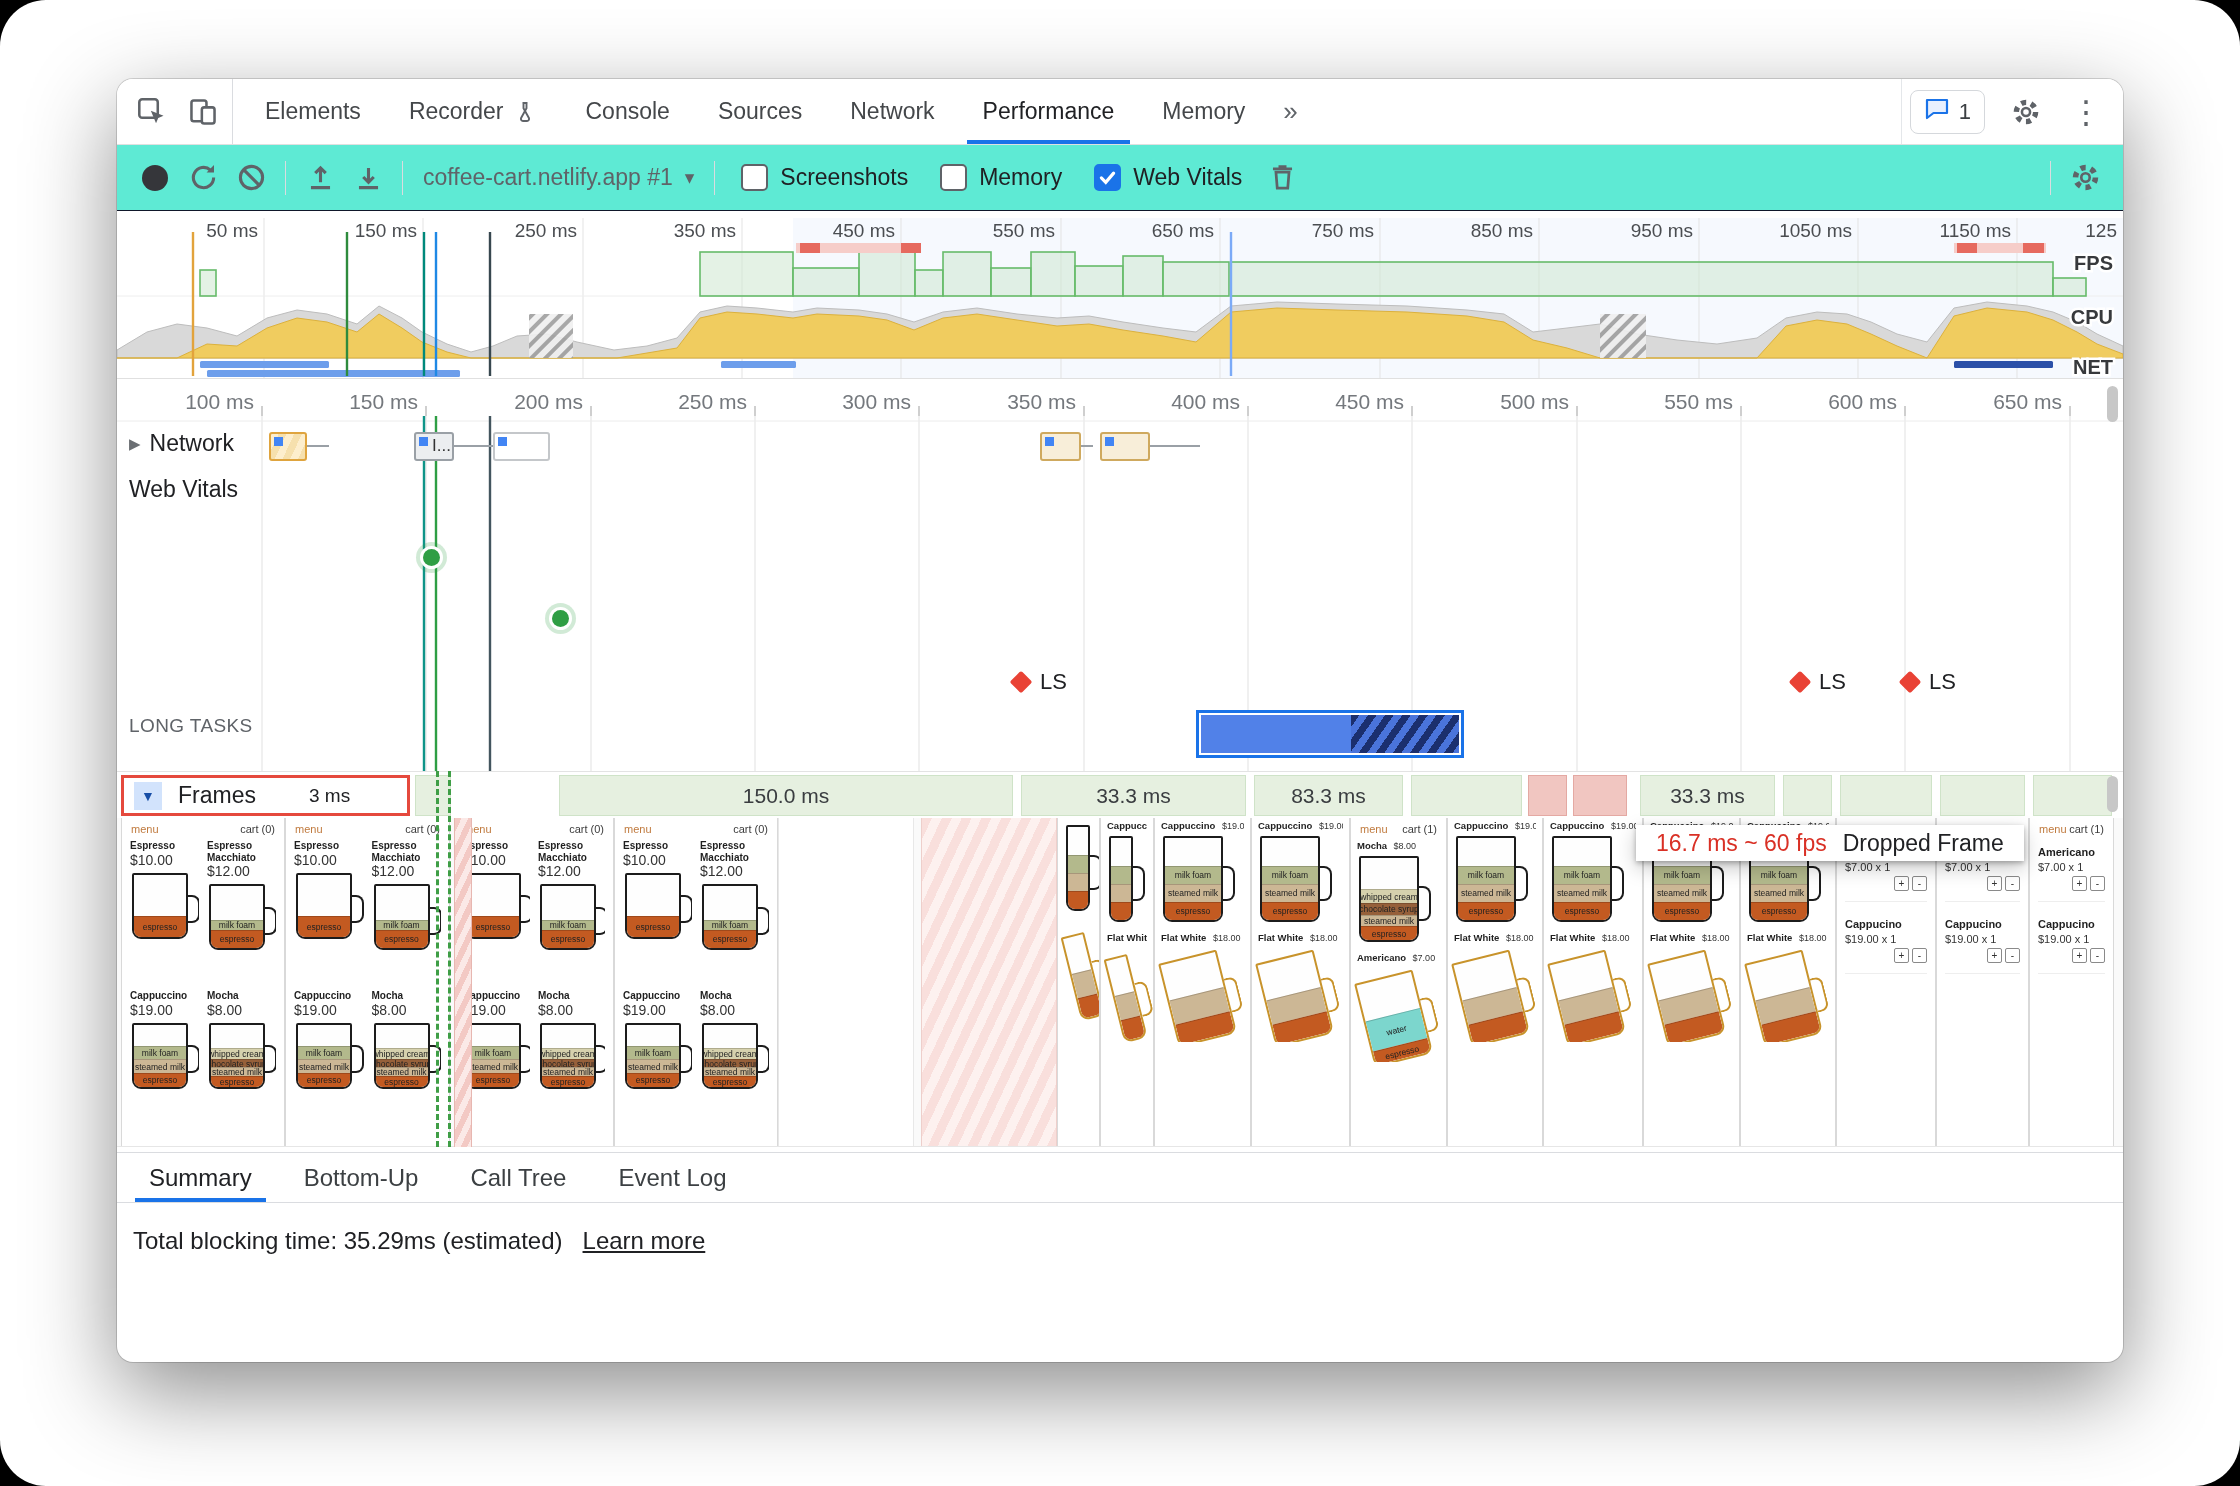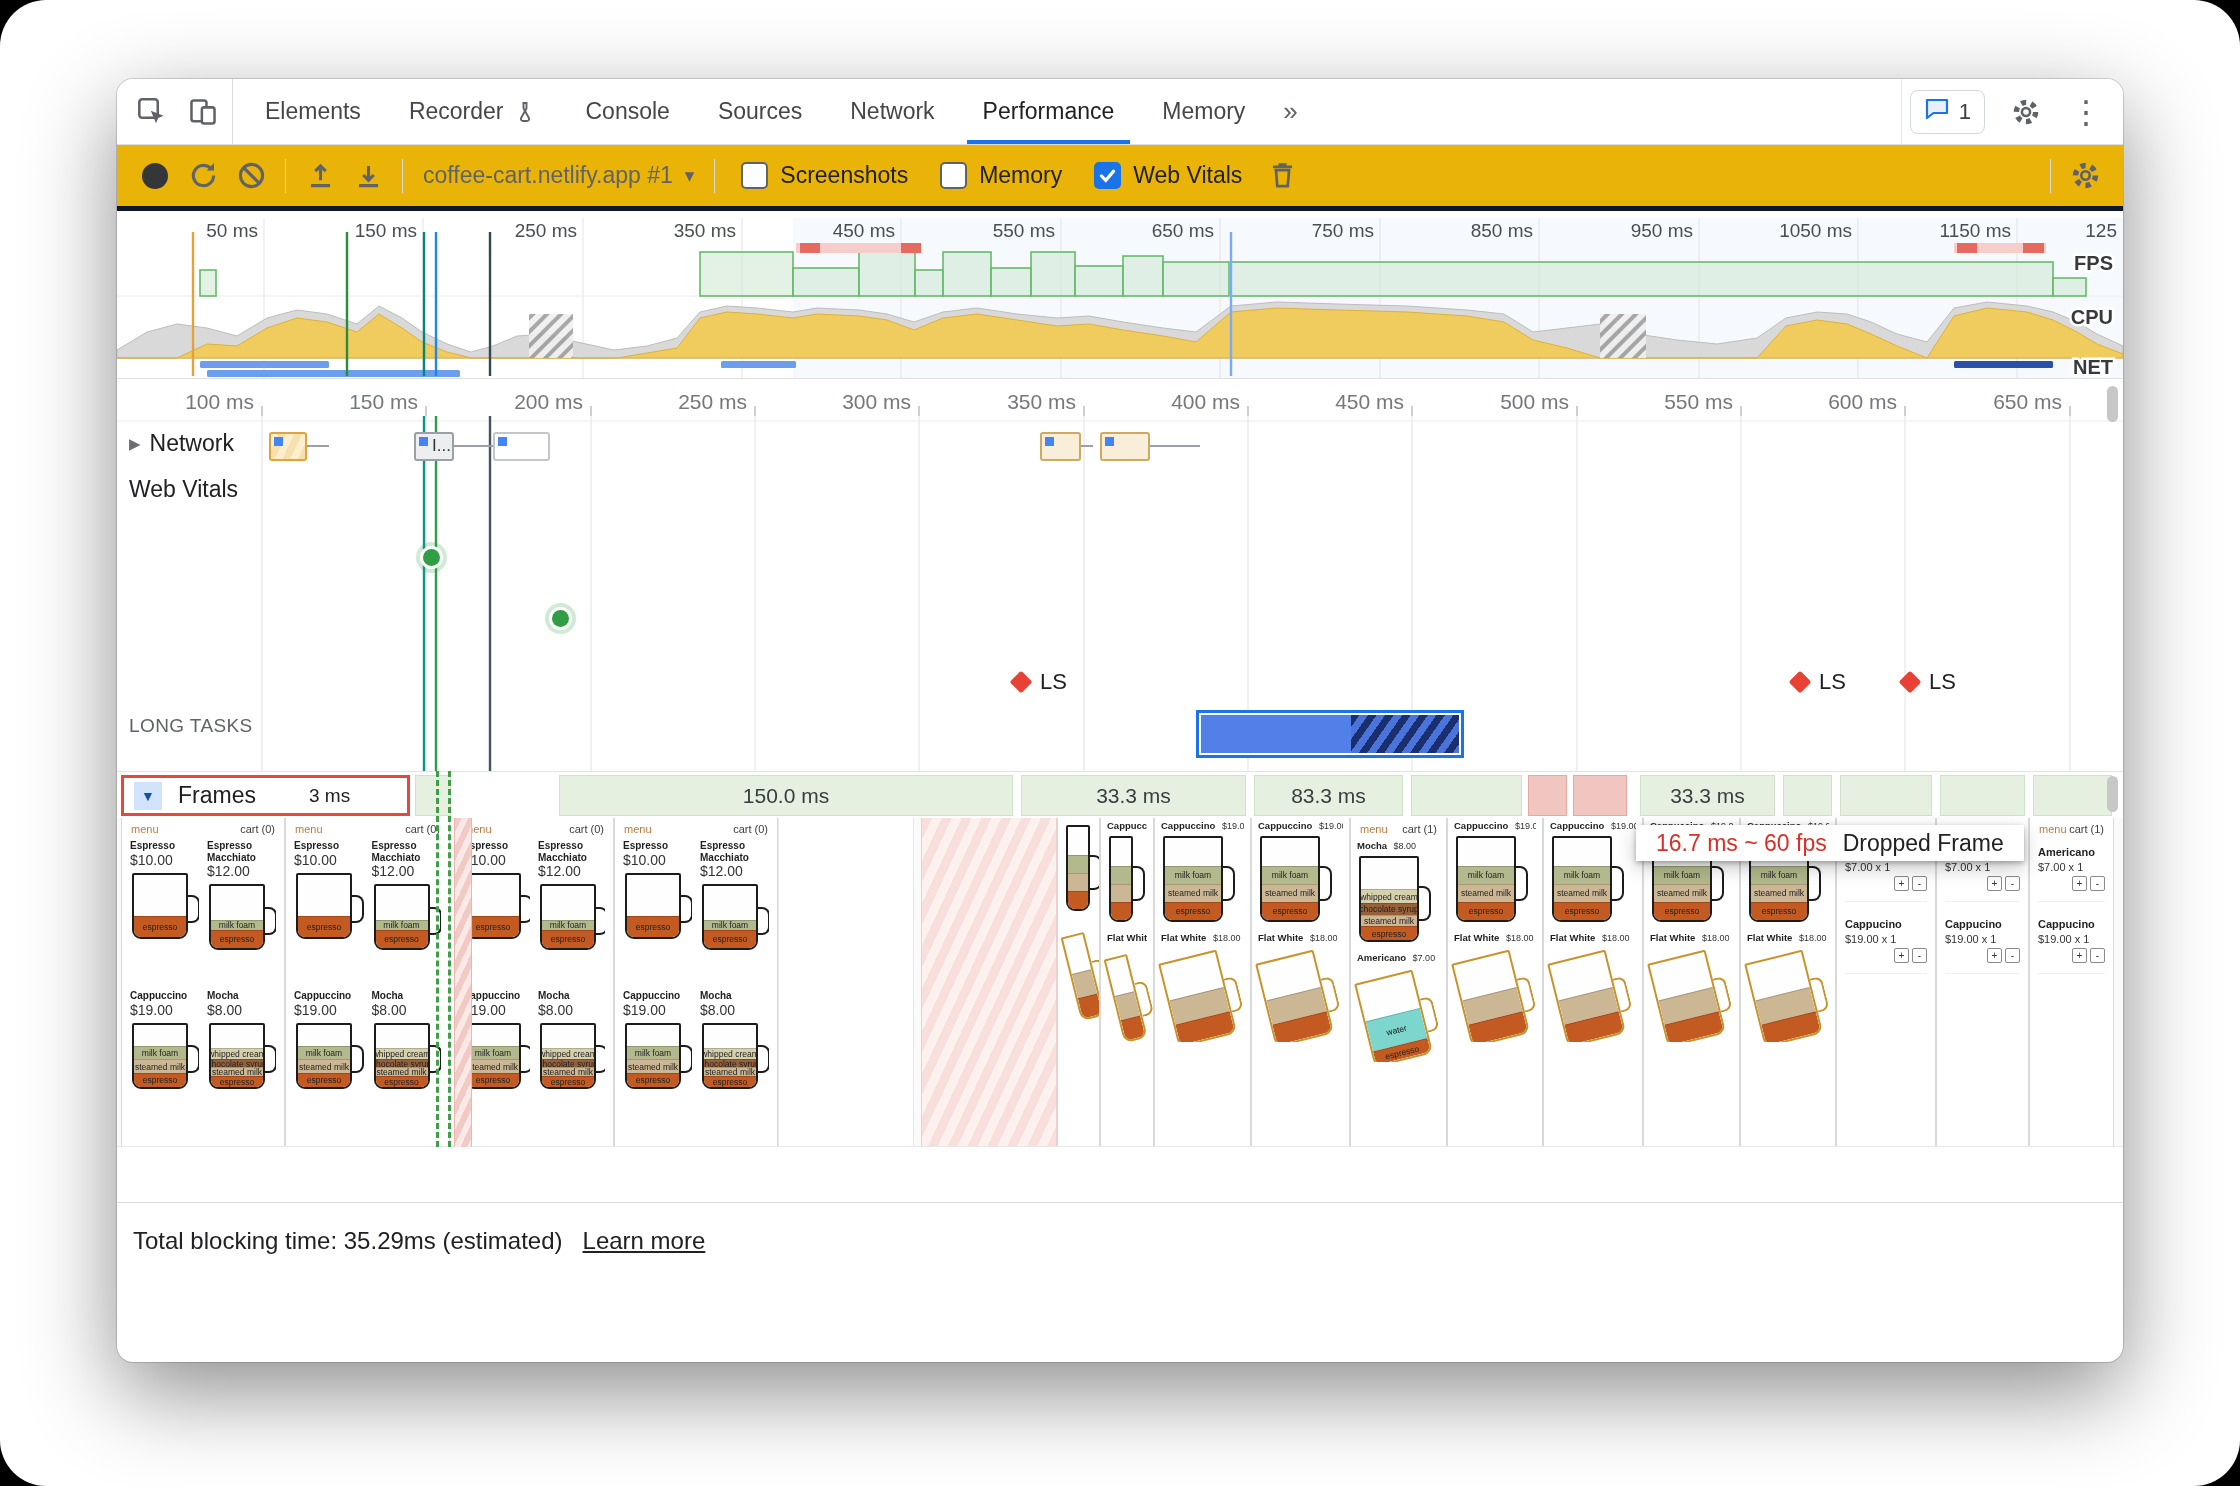--- a/index.html
+++ b/index.html
@@ -23,21 +23,21 @@
 .tab{padding:4px 24px;display:flex;align-items:center;gap:10px;font-size:23px;color:#44474a;position:relative;cursor:default;white-space:nowrap}
 .tab.sel{color:#202124}
 .tab.sel::after{content:"";position:absolute;left:8px;right:8px;bottom:0;height:4px;background:#1a73e8}
 .tab svg{width:24px;height:24px}
 .overflow{display:flex;align-items:center;padding:0 14px;font-size:26px;color:#5f6368}
 .tb-right{margin-left:auto;display:flex;align-items:center;padding-right:10px;border-left:1px solid #e4e7ea;gap:6px}
 .issues{display:flex;align-items:center;gap:9px;border:1.5px solid #d5d8dc;border-radius:8px;padding:5px 13px;margin:0 8px;font-size:22px;color:#3c4043}
 .issues svg{width:26px;height:26px}
 .dots{font-size:32px;line-height:1;color:#5f6368}
 
-.perfbar{height:66px;display:flex;align-items:center;border-bottom:5px solid #0f172a;background:#eab308;padding:0 14px;gap:0}
+.perfbar{height:66px;display:flex;align-items:center;border-bottom:1px solid #0f172a;background:#5eead4;padding:0 14px;gap:0}
 .pbtn{width:48px;height:48px;display:flex;align-items:center;justify-content:center;border-radius:5px;color:#5f6368}
 .pbtn svg{width:31px;height:31px}
 .reccircle{width:26px;height:26px;border-radius:50%;background:#35363a}
 .vsep{width:1px;height:34px;background:#dadcdf;margin:0 10px}
 .session{display:flex;align-items:center;gap:12px;font-size:23px;color:#5f6368;padding:0 10px;white-space:nowrap}
 .caret{font-size:19px;color:#5f6368}
 #toolbar-checks{display:flex;align-items:center}
 .check{display:flex;align-items:center;gap:12px;margin:0 16px;font-size:23px;color:#202124;white-space:nowrap}
 .box{width:27px;height:27px;border:2.5px solid #5f6368;border-radius:5px;display:flex;align-items:center;justify-content:center;background:#fff}
 .box.on{background:#1a73e8;border-color:#1a73e8}
@@ -737,20 +737,26 @@
       <div class="red-sliver"></div>
 
       <div class="tooltip">
         <span class="tt-red">16.7 ms ~ 60 fps</span>
         <span class="tt-dark">Dropped Frame</span>
       </div>
 
       <div class="thumb" style="top:175px"></div>
       <div class="thumb" style="top:565px"></div>
 
+      <div id="bottom-tabs">
+          <div class="btab sel">Summary</div>
+          <div class="btab">Bottom-Up</div>
+          <div class="btab">Call Tree</div>
+          <div class="btab">Event Log</div>
+        </div>
 
       <div class="statusbar">
         <span>Total blocking time: 35.29ms (estimated)</span>
         <span>&nbsp;</span>
         <a class="learn">Learn more</a>
       </div>
     </div>
 
   </div>
 </div>

